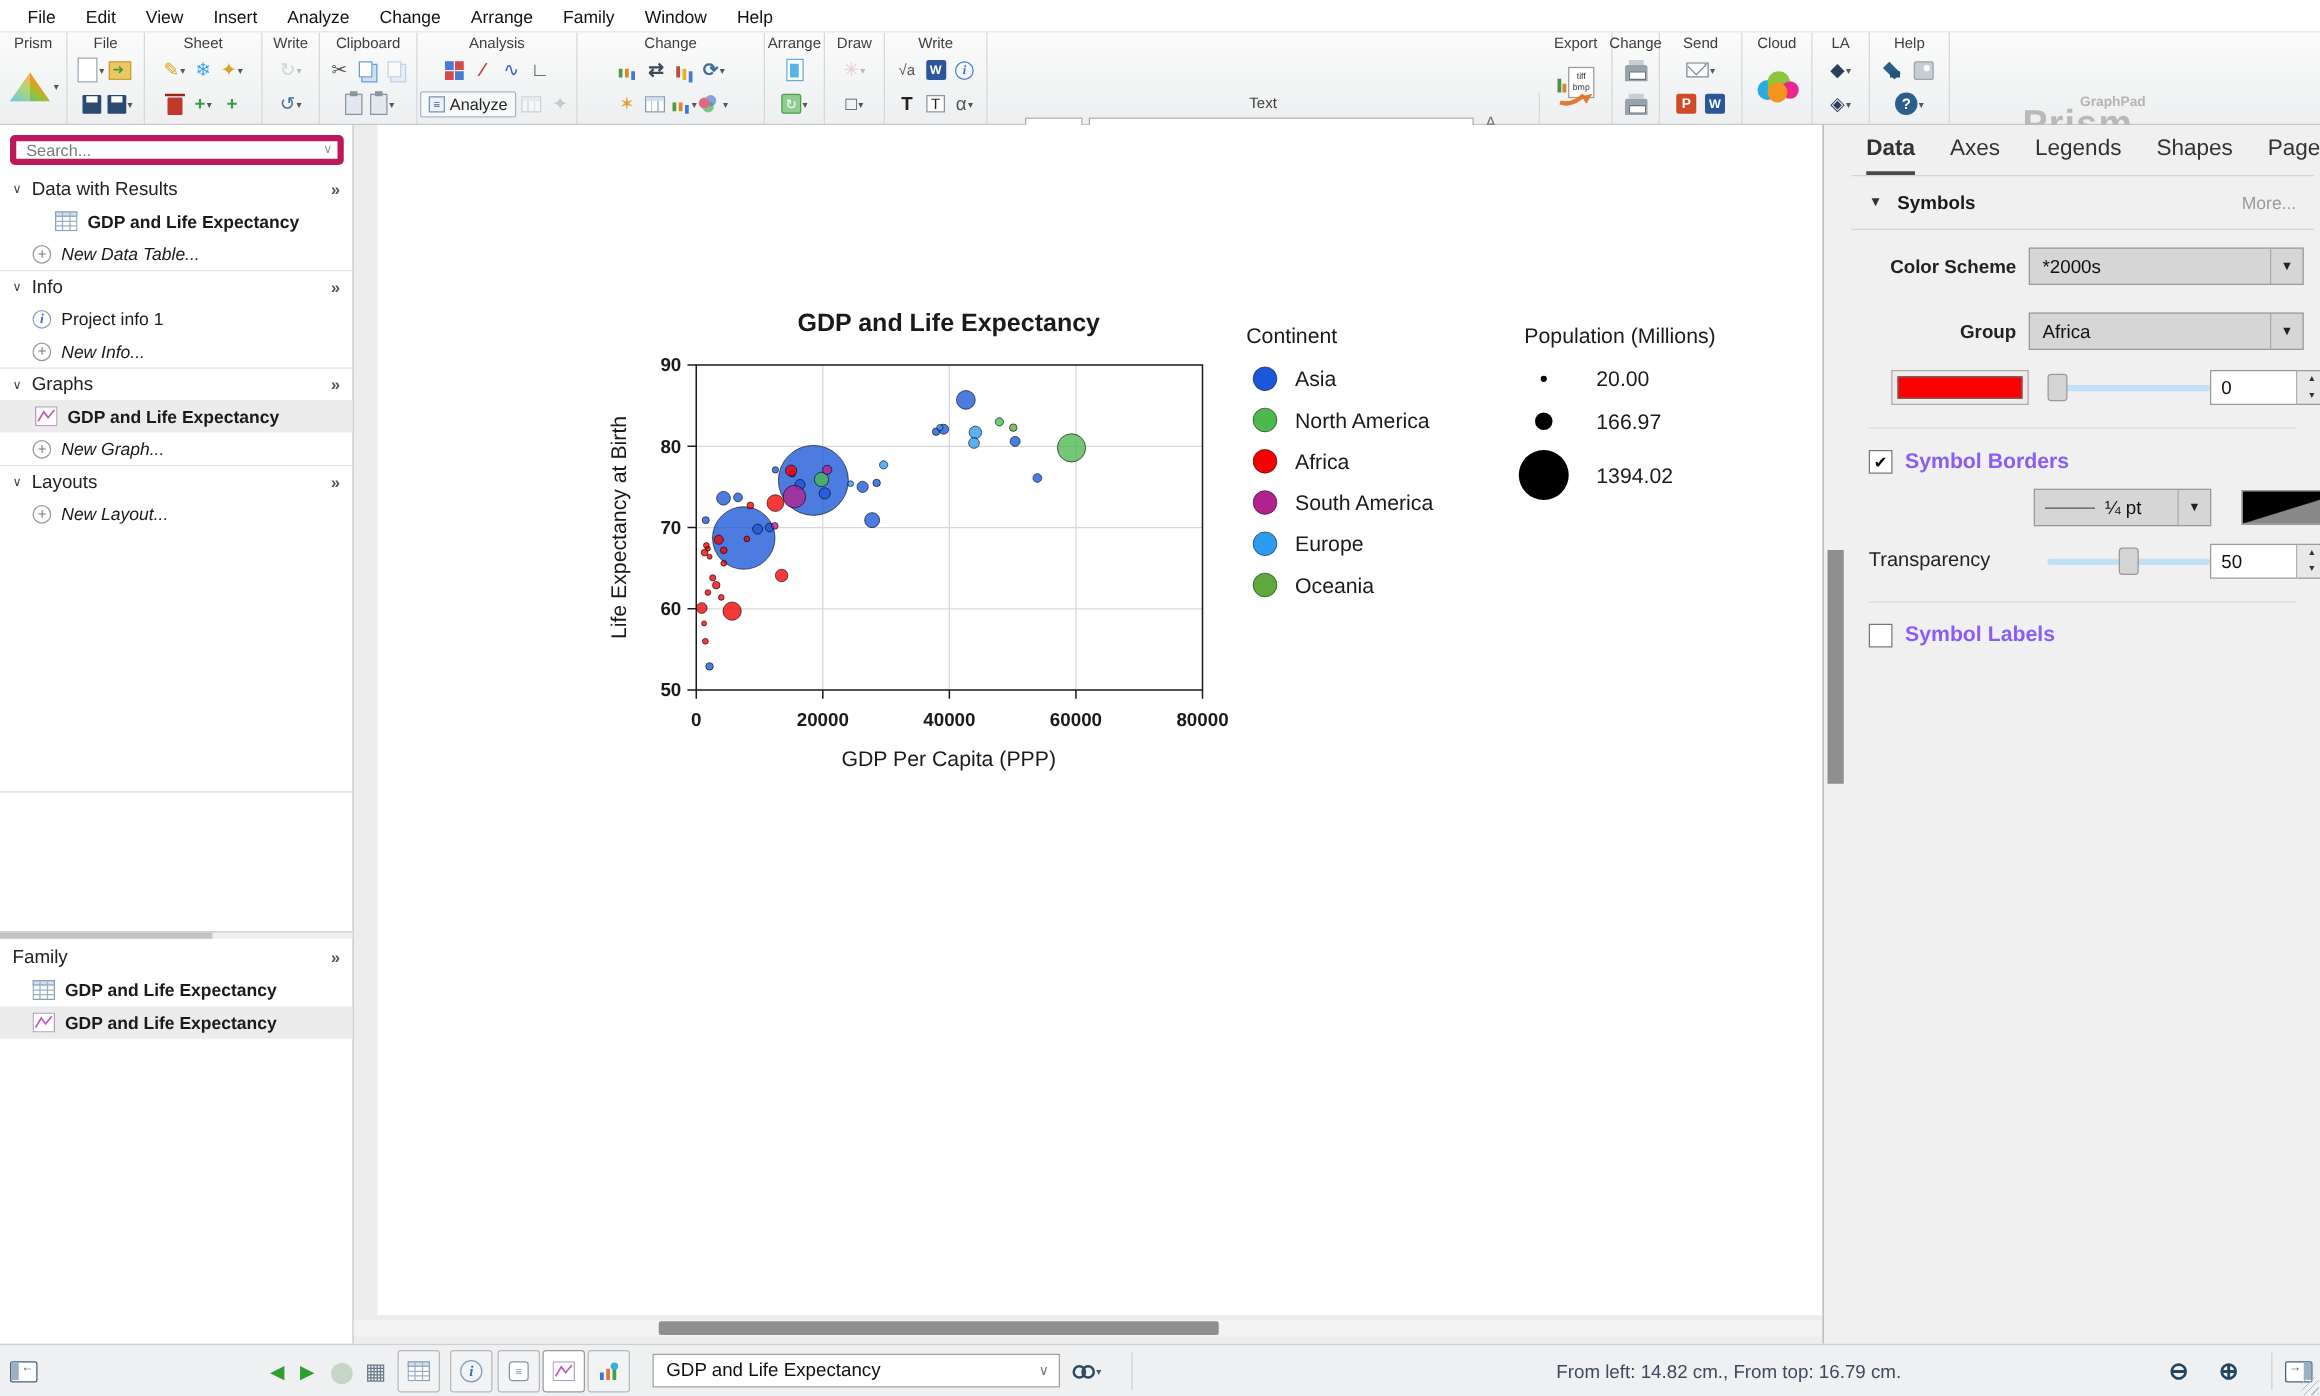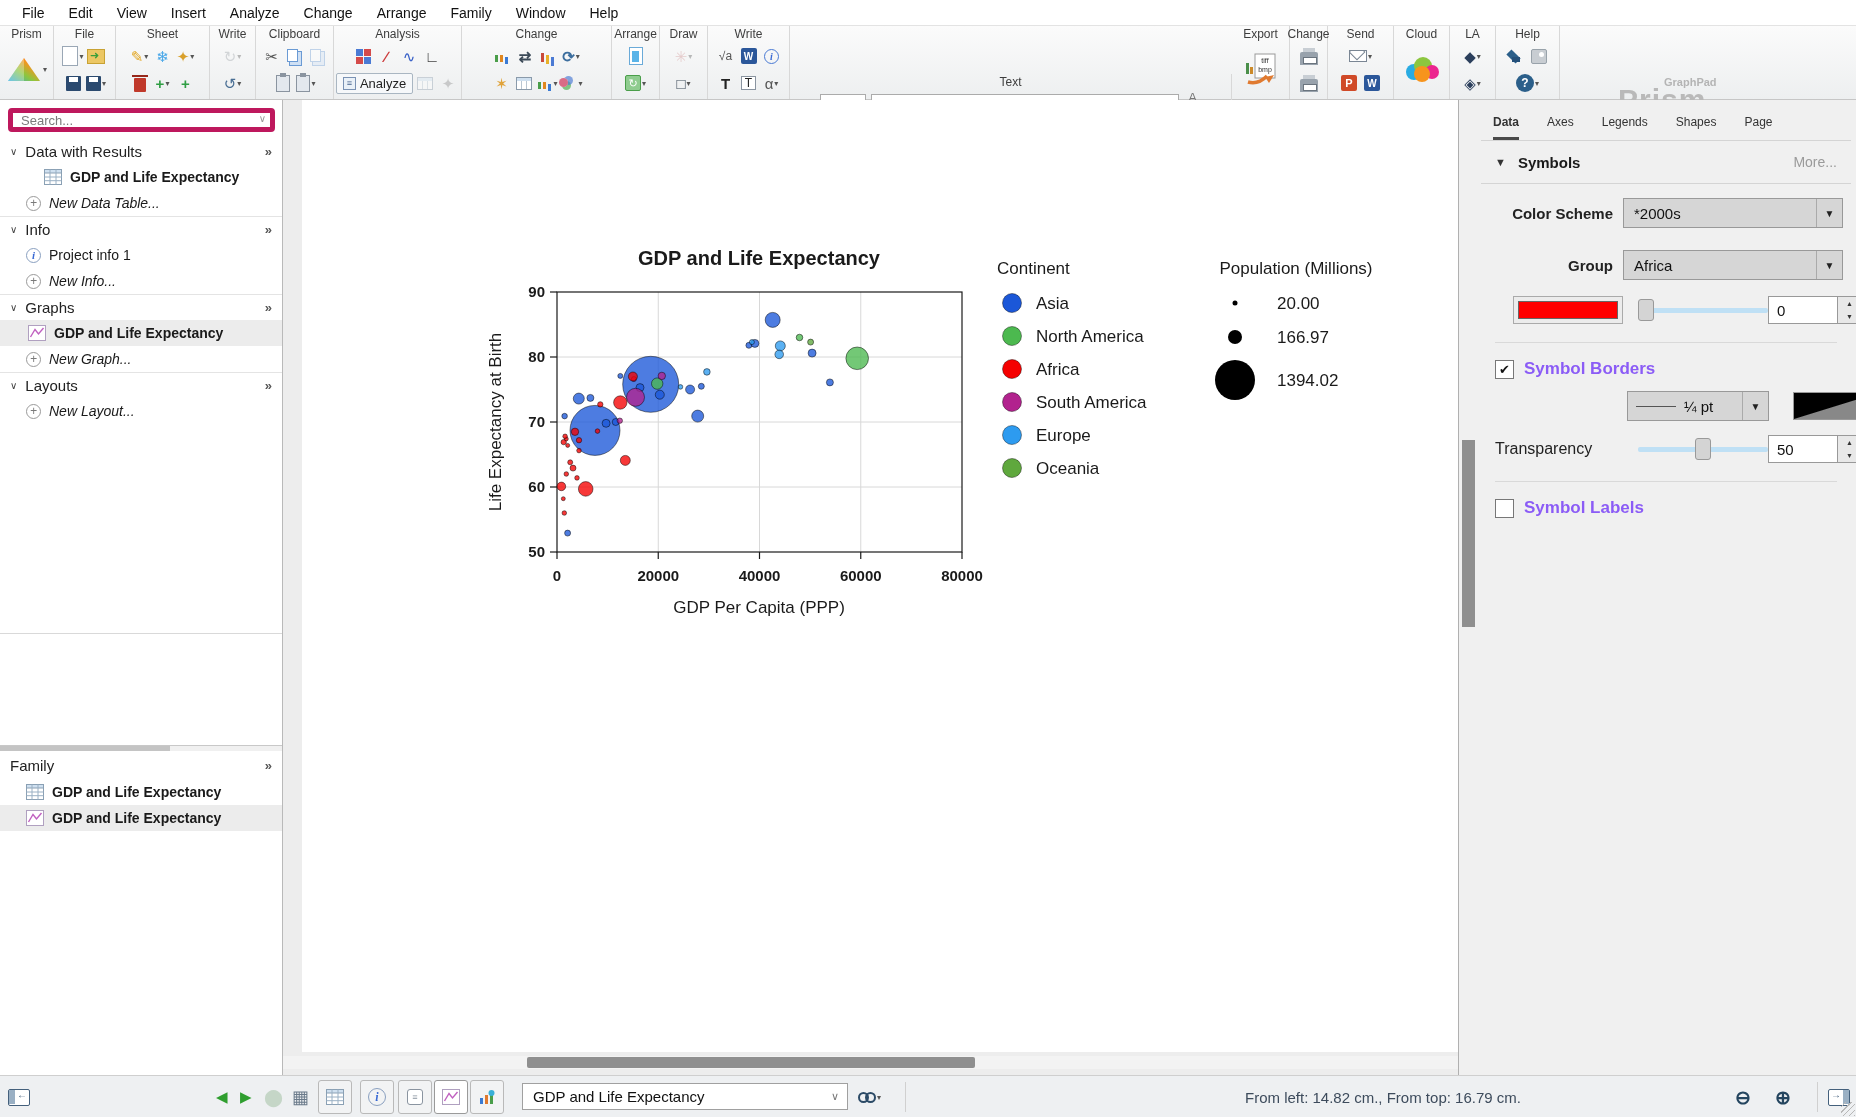--- a/index.html
+++ b/index.html
@@ -103,21 +103,21 @@
   #page { position:absolute; left:19px; top:0; width:1156px; height:952px; background:#fff; }
   #hscroll { position:absolute; left:0; top:956px; width:1175px; height:13px; background:#f3f3f3; }
   #hthumb { position:absolute; left:244px; top:1px; width:448px; height:11px; background:#8f8f8f; border-radius:2px;}
 
   
   #panel { position:absolute; left:1458px; top:100px; width:398px; height:975px; background:#f0f0f0; border-left:1px solid #b0b0b0; }
   .pscroll { position:absolute; left:2px; top:0; width:15px; height:975px; }
   .pthumb { position:absolute; left:1px; top:340px; width:13px; height:187px; background:#8f8f8f; }
   .pinner { position:absolute; left:22px; top:0; width:376px; }
   .ptabs { display:flex; align-items:flex-end; height:40px; padding-left:12px; gap:28px;}
-  .ptab { font-size:12px; color:#333; padding-bottom:8px; border-bottom:3px solid transparent;margin-top:24px; }
+  .ptab { font-size:18px; color:#333; padding-bottom:8px; border-bottom:3px solid transparent;margin-top:24px; }
   .ptab.active { font-weight:bold; border-bottom:3px solid #4a4a4a; }
   .phr { border-top:1px solid #d4d4d4; margin-right:6px;}
   .psec { display:flex; align-items:center; height:42px; padding-left:14px; }
   .ptri { font-size:11px; color:#333; margin-right:12px;}
   .psecl { font-size:15px; font-weight:bold; color:#1a1a1a;}
   .pmore { margin-left:auto; margin-right:20px; font-size:14px; color:#9a9a9a;}
   .psubtabs { display:flex; justify-content:center; gap:34px; height:40px; align-items:flex-end; }
   .pstab { font-size:15px; color:#444; padding-bottom:6px; border-bottom:3px solid transparent;}
   .pstab.active { font-weight:bold; color:#111; border-bottom:3px solid #4a4a4a;}
   .prow { display:flex; align-items:center; margin-top:14px; }

